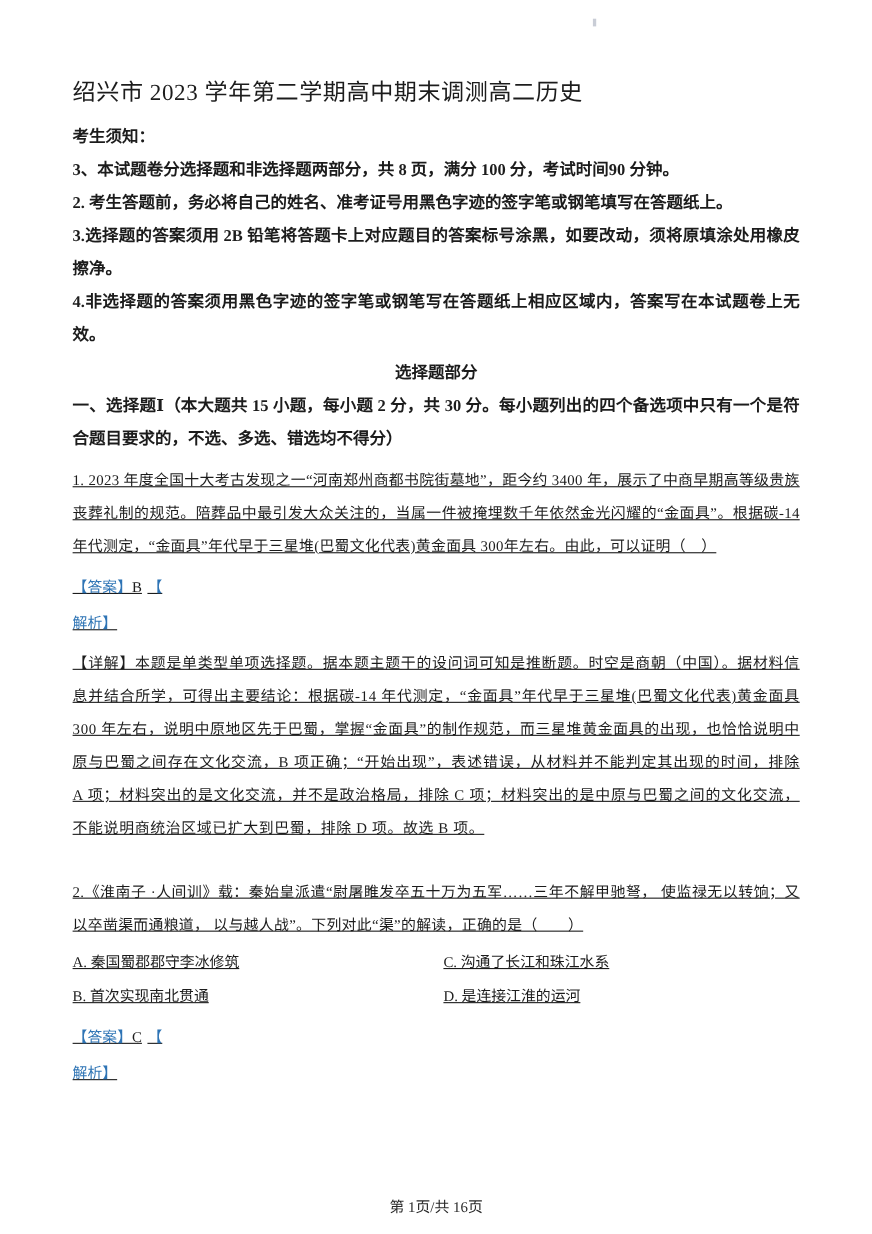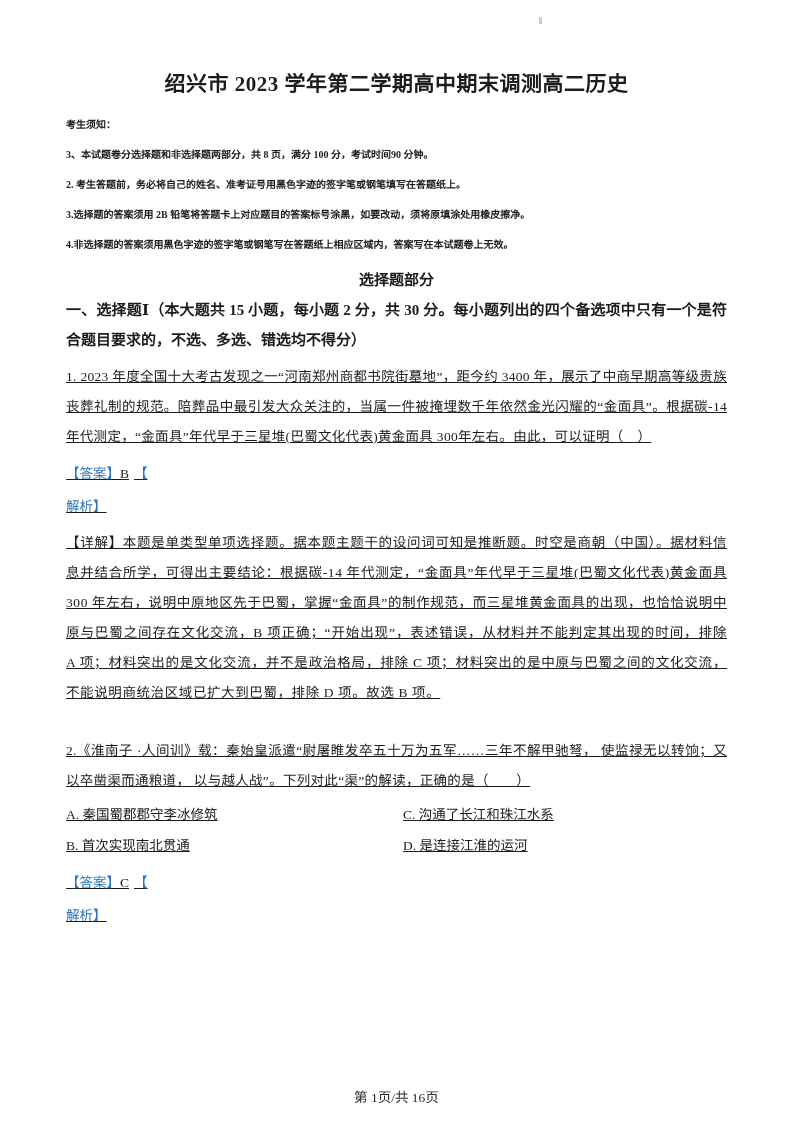--- a/index.html
+++ b/index.html
@@ -12,29 +12,28 @@
     color: #1c1c1c;
     overflow: hidden;
   }
   .content {
     padding: 71px 66px 0 66px;
   }
   .doc-title {
     margin: 0;
     font-size: 21px;
     line-height: 26px;
-    font-weight: 700;
-    text-align: center;
+    font-weight: 400;
     letter-spacing: 0.5px;
     white-space: nowrap;
   }
   .notices {
     margin-top: 13px;
     font-weight: 700;
-    font-size: 10px;
+    font-size: 15px;
   }
   .notices p {
     margin: 0;
     line-height: 30px;
     text-align: justify;
   }
   .section-header {
     margin: 5px 0 0 0;
     font-size: 15px;
     font-weight: 700;

